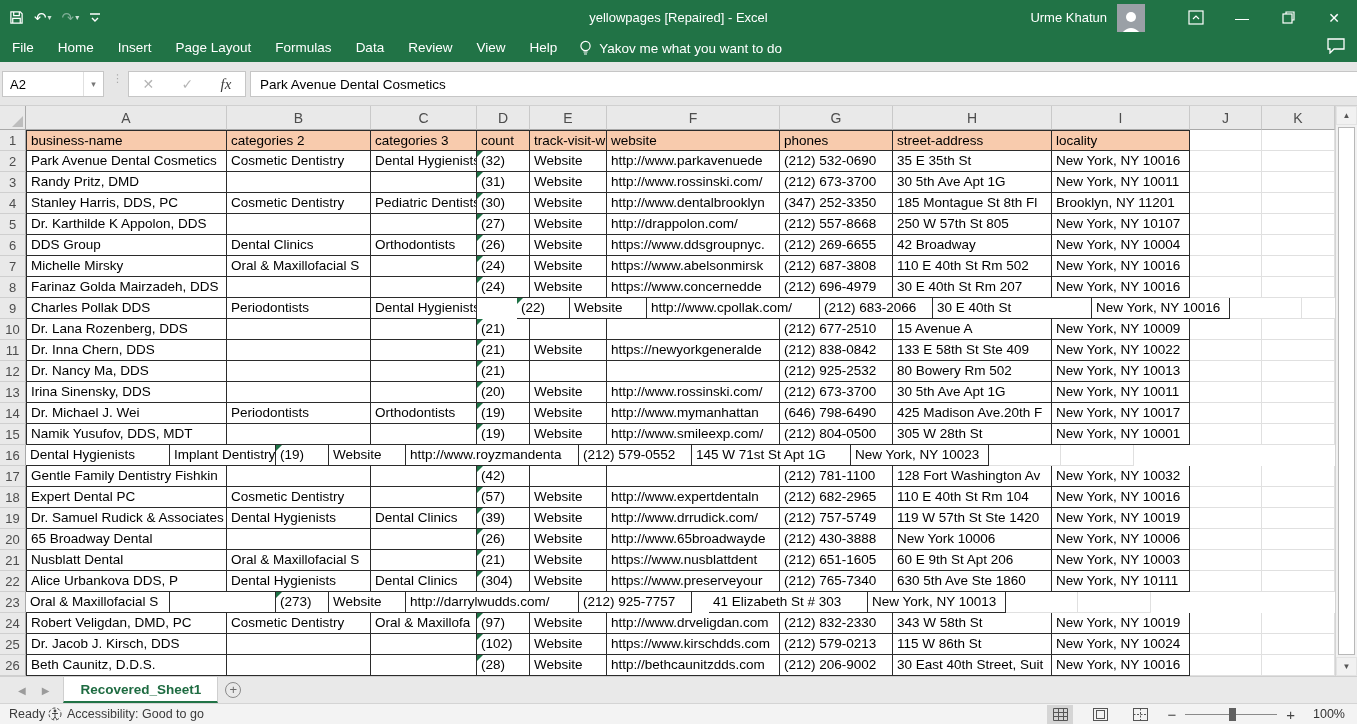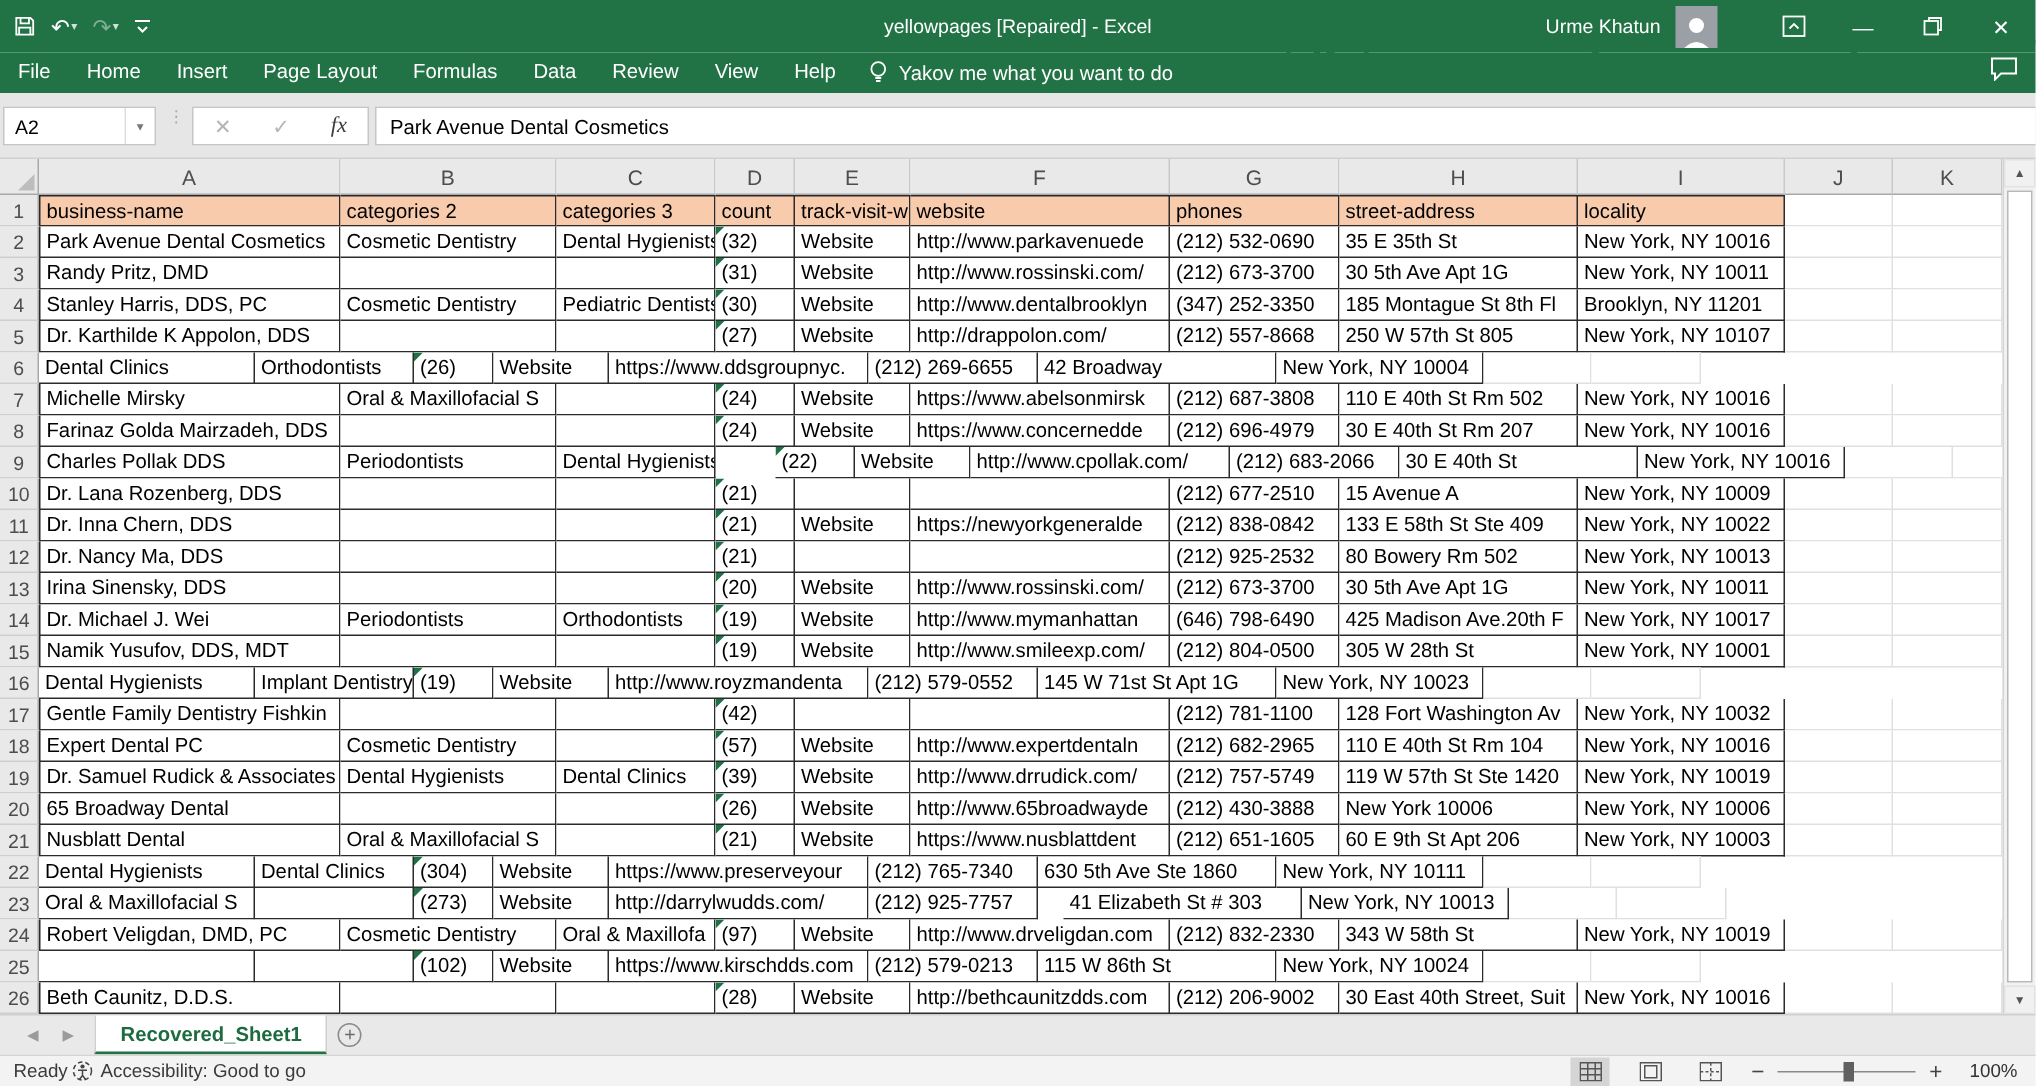--- a/index.html
+++ b/index.html
@@ -318,20 +318,21 @@
         <div class="cell" style="width: 77px;"><span>Website</span></div>
         <div class="cell" style="width: 173px;"><span>http://drappolon.com/</span></div>
         <div class="cell" style="width: 113px;"><span>(212) 557-8668</span></div>
         <div class="cell" style="width: 159px;"><span>250 W 57th St 805</span></div>
         <div class="cell" style="width: 138px;"><span>New York, NY 10107</span></div>
         <div class="cell light" style="width: 72px;"></div>
         <div class="cell light" style="width: 73px;"></div>
       </div>
       <div class="grow">
         <div class="rn" style="width: 26px;">6</div>
+        <div class="cell c0" style="width: 201px;"><span>DDS Group</span></div>
         <div class="cell" style="width: 144px;"><span>Dental Clinics</span></div>
         <div class="cell" style="width: 106px;"><span>Orthodontists</span></div>
         <div class="cell" style="width: 53px;"><span class="tri"></span><span>(26)</span></div>
         <div class="cell" style="width: 77px;"><span>Website</span></div>
         <div class="cell" style="width: 173px;"><span>https://www.ddsgroupnyc.</span></div>
         <div class="cell" style="width: 113px;"><span>(212) 269-6655</span></div>
         <div class="cell" style="width: 159px;"><span>42 Broadway</span></div>
         <div class="cell" style="width: 138px;"><span>New York, NY 10004</span></div>
         <div class="cell light" style="width: 72px;"></div>
         <div class="cell light" style="width: 73px;"></div>
@@ -540,20 +541,21 @@
         <div class="cell" style="width: 77px;"><span>Website</span></div>
         <div class="cell" style="width: 173px;"><span>https://www.nusblattdent</span></div>
         <div class="cell" style="width: 113px;"><span>(212) 651-1605</span></div>
         <div class="cell" style="width: 159px;"><span>60 E 9th St Apt 206</span></div>
         <div class="cell" style="width: 138px;"><span>New York, NY 10003</span></div>
         <div class="cell light" style="width: 72px;"></div>
         <div class="cell light" style="width: 73px;"></div>
       </div>
       <div class="grow">
         <div class="rn" style="width: 26px;">22</div>
+        <div class="cell c0" style="width: 201px;"><span>Alice Urbankova DDS, P</span></div>
         <div class="cell" style="width: 144px;"><span>Dental Hygienists</span></div>
         <div class="cell" style="width: 106px;"><span>Dental Clinics</span></div>
         <div class="cell" style="width: 53px;"><span class="tri"></span><span>(304)</span></div>
         <div class="cell" style="width: 77px;"><span>Website</span></div>
         <div class="cell" style="width: 173px;"><span>https://www.preserveyour</span></div>
         <div class="cell" style="width: 113px;"><span>(212) 765-7340</span></div>
         <div class="cell" style="width: 159px;"><span>630 5th Ave Ste 1860</span></div>
         <div class="cell" style="width: 138px;"><span>New York, NY 10111</span></div>
         <div class="cell light" style="width: 72px;"></div>
         <div class="cell light" style="width: 73px;"></div>
@@ -580,20 +582,21 @@
         <div class="cell" style="width: 77px;"><span>Website</span></div>
         <div class="cell" style="width: 173px;"><span>http://www.drveligdan.com</span></div>
         <div class="cell" style="width: 113px;"><span>(212) 832-2330</span></div>
         <div class="cell" style="width: 159px;"><span>343 W 58th St</span></div>
         <div class="cell" style="width: 138px;"><span>New York, NY 10019</span></div>
         <div class="cell light" style="width: 72px;"></div>
         <div class="cell light" style="width: 73px;"></div>
       </div>
       <div class="grow">
         <div class="rn" style="width: 26px;">25</div>
+        <div class="cell c0" style="width: 201px;"><span>Dr. Jacob J. Kirsch, DDS</span></div>
         <div class="cell" style="width: 144px;"><span></span></div>
         <div class="cell" style="width: 106px;"><span></span></div>
         <div class="cell" style="width: 53px;"><span class="tri"></span><span>(102)</span></div>
         <div class="cell" style="width: 77px;"><span>Website</span></div>
         <div class="cell" style="width: 173px;"><span>https://www.kirschdds.com</span></div>
         <div class="cell" style="width: 113px;"><span>(212) 579-0213</span></div>
         <div class="cell" style="width: 159px;"><span>115 W 86th St</span></div>
         <div class="cell" style="width: 138px;"><span>New York, NY 10024</span></div>
         <div class="cell light" style="width: 72px;"></div>
         <div class="cell light" style="width: 73px;"></div>

